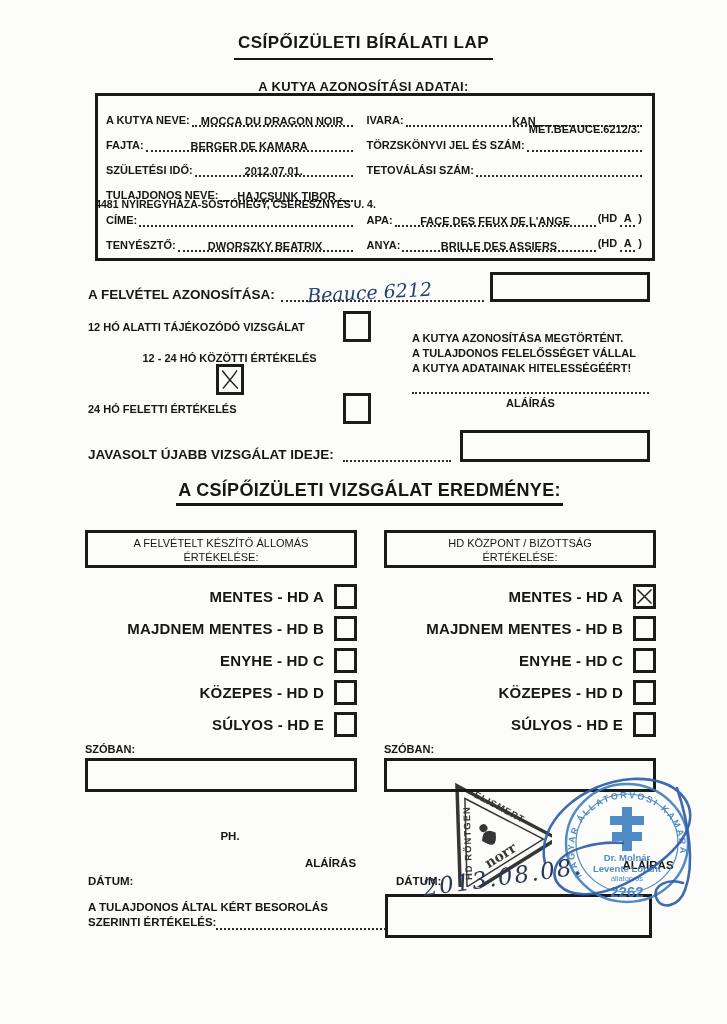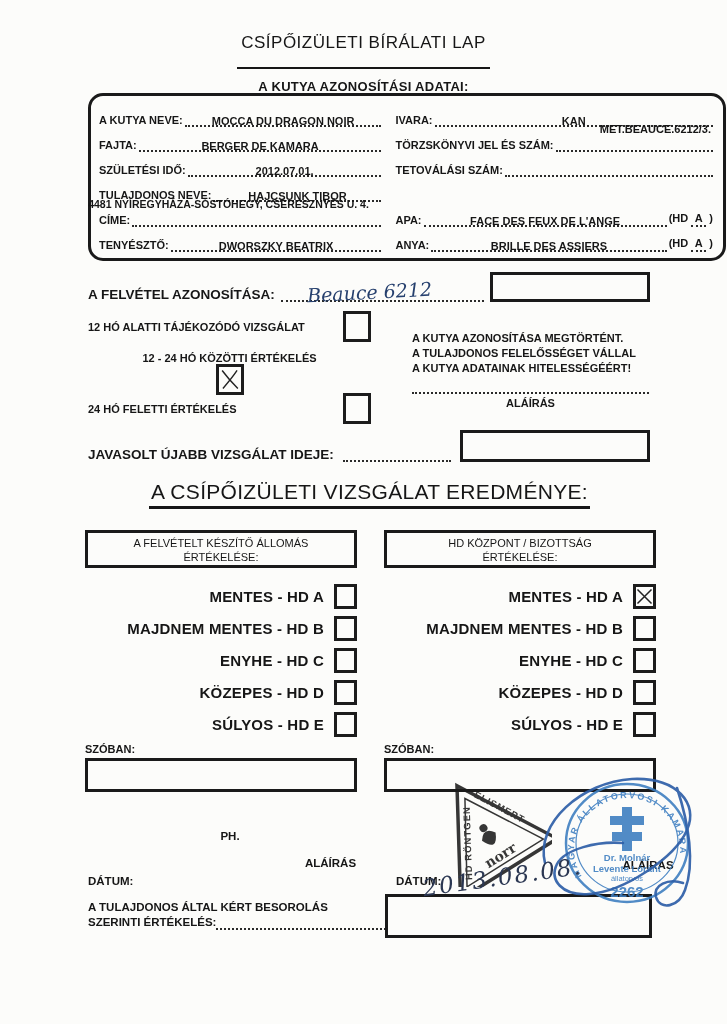--- a/index.html
+++ b/index.html
@@ -3,24 +3,24 @@
 <meta charset="utf-8">
 <style>
   html,body{margin:0;padding:0;background:#e9e9e9;}
   .page{position:relative;width:727px;height:1024px;margin:0 auto;background:#fcfcfa;
         font-family:"Liberation Sans",sans-serif;color:#161616;overflow:hidden;}
   .abs{position:absolute;}
   .center{text-align:center;}
   .b11{font-size:11px;font-weight:bold;}
   .b12{font-size:11.5px;font-weight:bold;}
   .b13{font-size:13.5px;font-weight:bold;}
-  .form-title{display:inline-block;font-size:17px;font-weight:normal;letter-spacing:.5px;
-              border-bottom:2.5px solid #161616;padding:0 4px 14px;}
+  .form-title{display:inline-block;font-size:17px;font-weight:bold;letter-spacing:.5px;
+              border-bottom:2.5px solid #161616;padding:0 4px 5px;}
   .subtitle{font-size:13px;font-weight:bold;letter-spacing:.3px;}
-  .result-title{display:inline-block;font-size:21px;font-weight:normal;letter-spacing:.3px;
+  .result-title{display:inline-block;font-size:18px;font-weight:bold;letter-spacing:.3px;
                 border-bottom:3px solid #161616;padding:0 2px 2px;margin-left:12px;}
   .id-box{box-sizing:border-box;border:3px solid #1a1a1a;padding:6px 10px 6px 8px;}
   .id-row{display:flex;gap:14px;height:25px;align-items:flex-end;}
   .field{display:flex;align-items:flex-end;flex:1;min-width:0;}
   .f-left{flex:0 0 46%;}
   .flabel{font-size:11px;font-weight:bold;white-space:nowrap;padding-right:2px;line-height:13px;}
   .fline{flex:1;border-bottom:2px dotted #2a2a2a;position:relative;text-align:center;min-width:0;height:14px;}
   .fvalue{font-size:11px;font-weight:bold;white-space:nowrap;display:inline-block;line-height:13px;}
   .val-raised-right{position:absolute;right:2px;top:-13px;}
   .val-raised-left{position:absolute;left:-44px;top:-13px;font-size:10.5px;}
@@ -54,21 +54,21 @@
 
 <div class="page">
 
   <div class="abs center" style="left:0;right:0;top:33px;">
     <span class="form-title">CSÍPŐIZÜLETI BÍRÁLATI LAP</span>
   </div>
   <div class="abs center" style="left:0;right:0;top:77px;">
     <span class="subtitle">A KUTYA AZONOSÍTÁSI ADATAI:</span>
   </div>
 
-  <div class="abs id-box" style="left:88px;top:93px;width:638px;border-radius:15px;">
+  <div class="abs id-box" style="left:95px;top:93px;width:560px;">
     <div class="id-row">
       <div class="field f-left">
           <span class="flabel">A KUTYA NEVE:</span>
           <span class="fline"><span class="fvalue">MOCCA DU DRAGON NOIR</span></span>
         </div>
       <div class="field">
           <span class="flabel">IVARA:</span>
           <span class="fline"><span class="fvalue">KAN</span></span>
         </div>
     </div>

